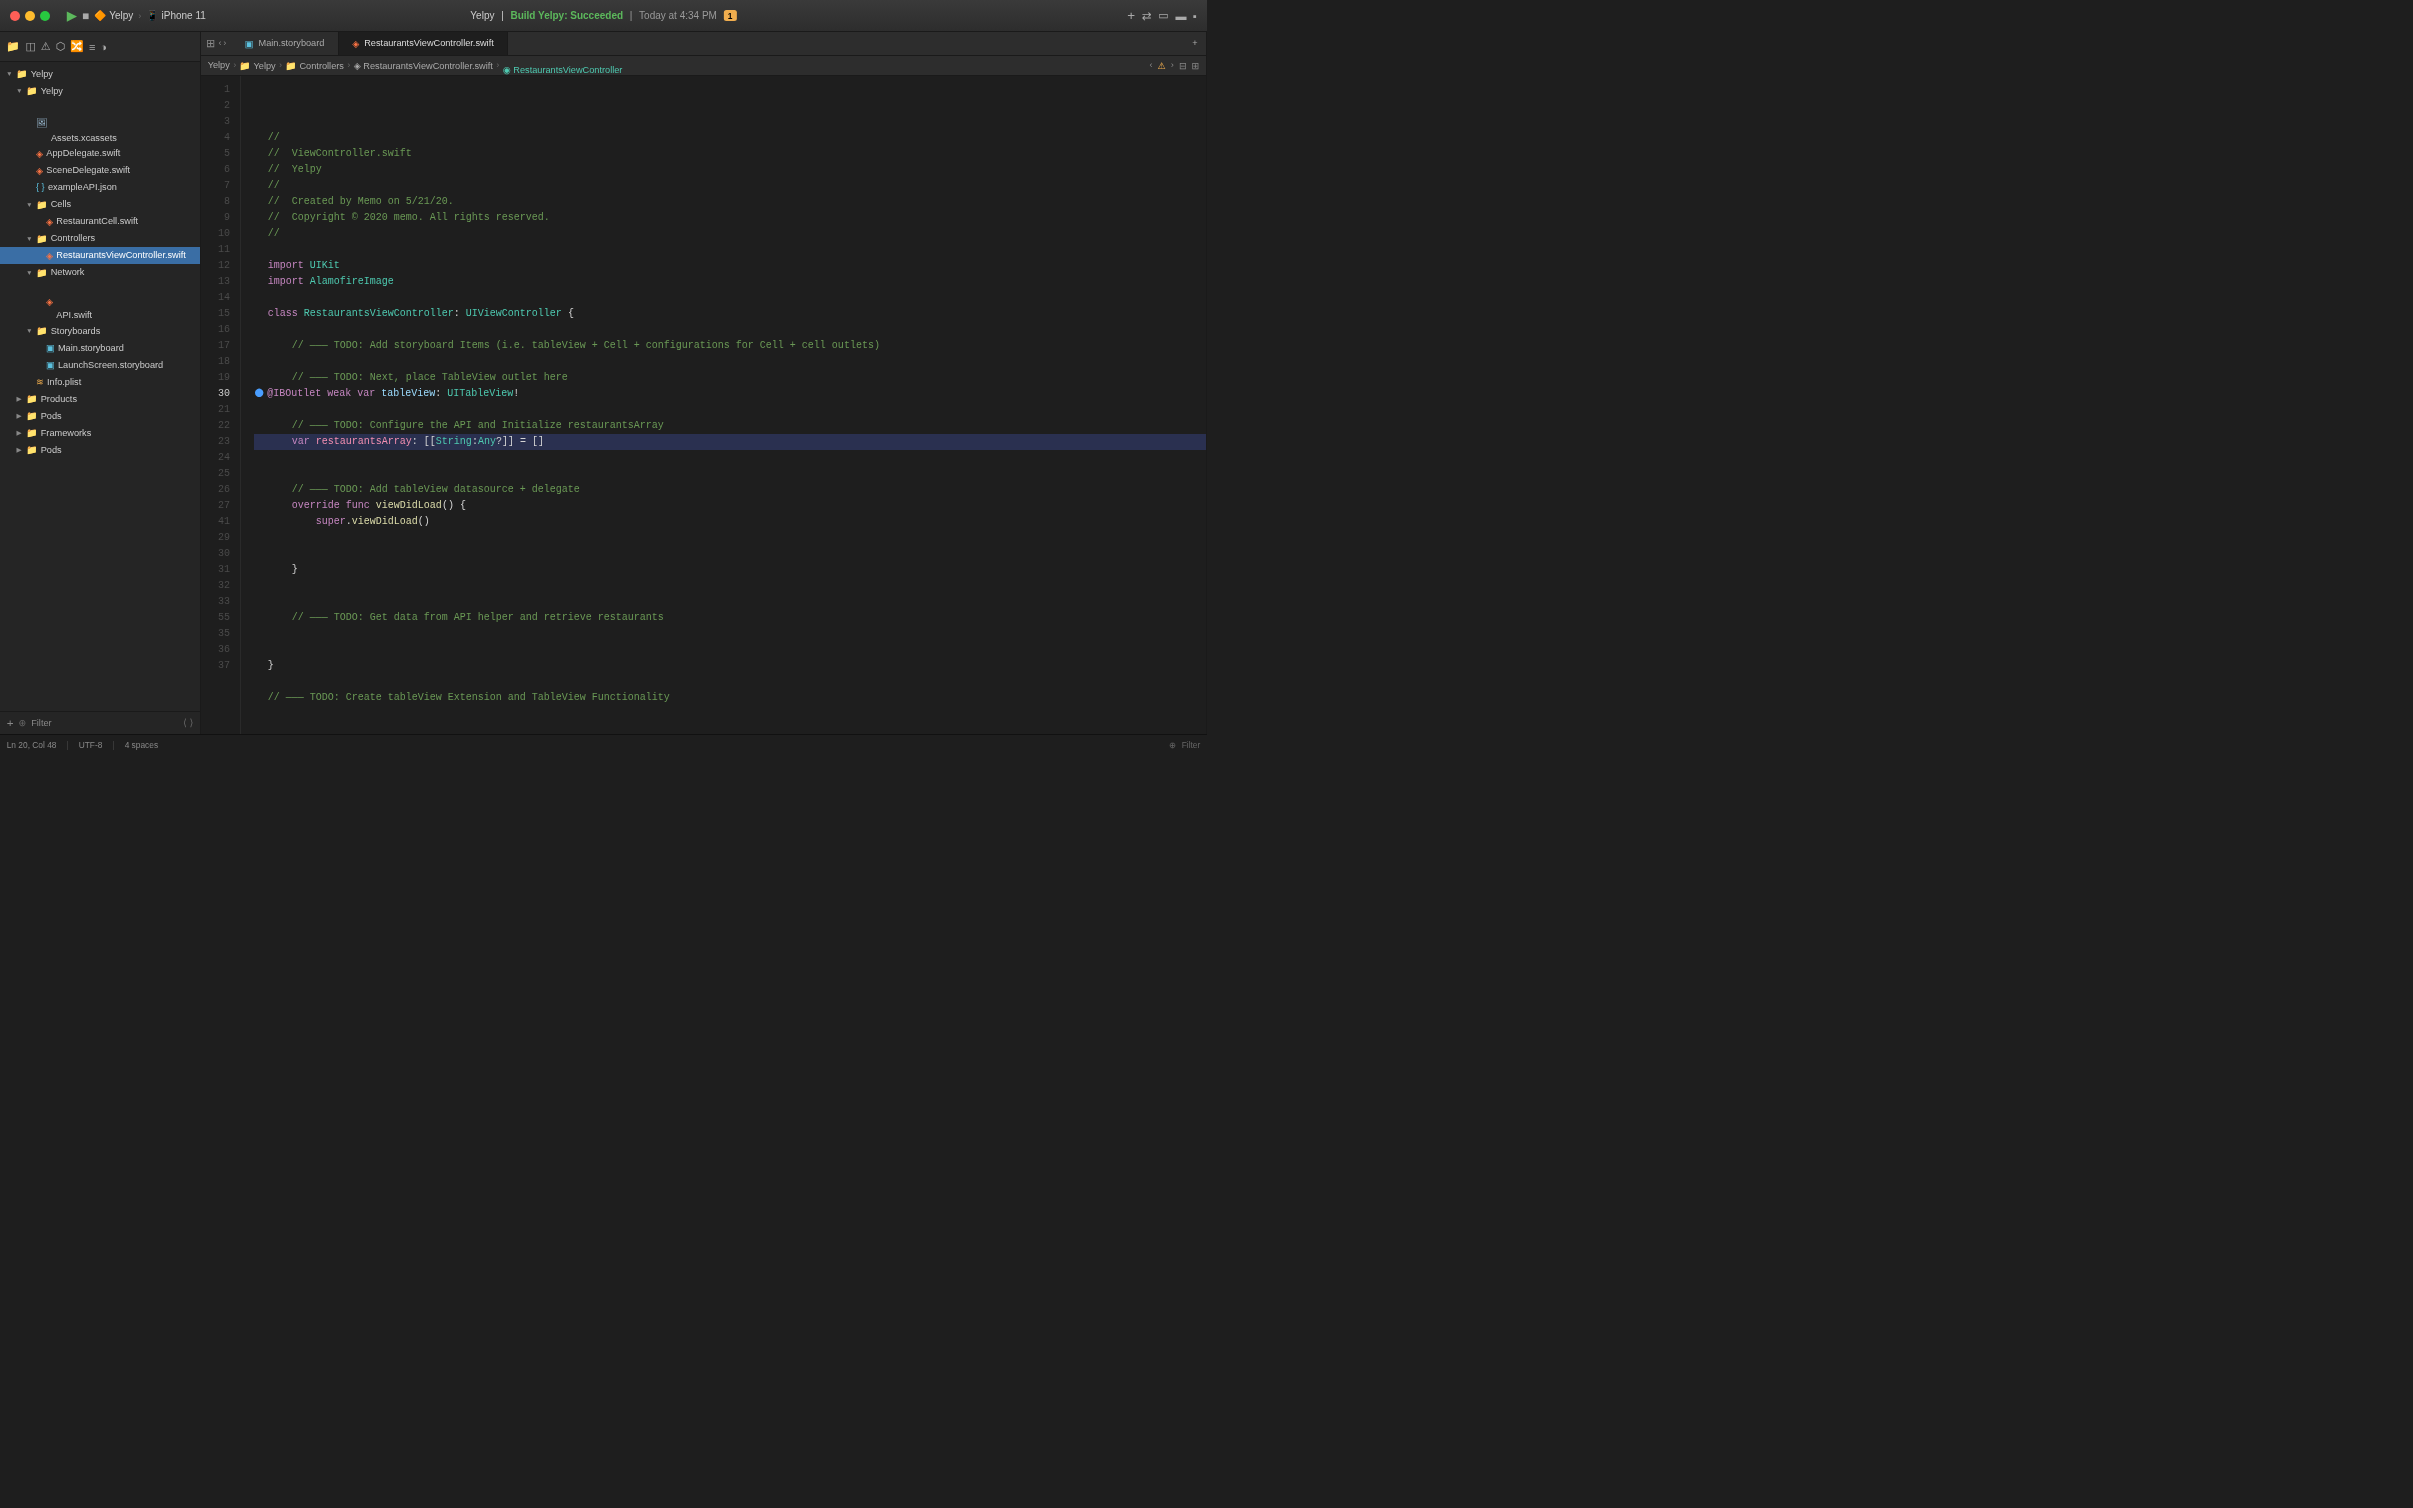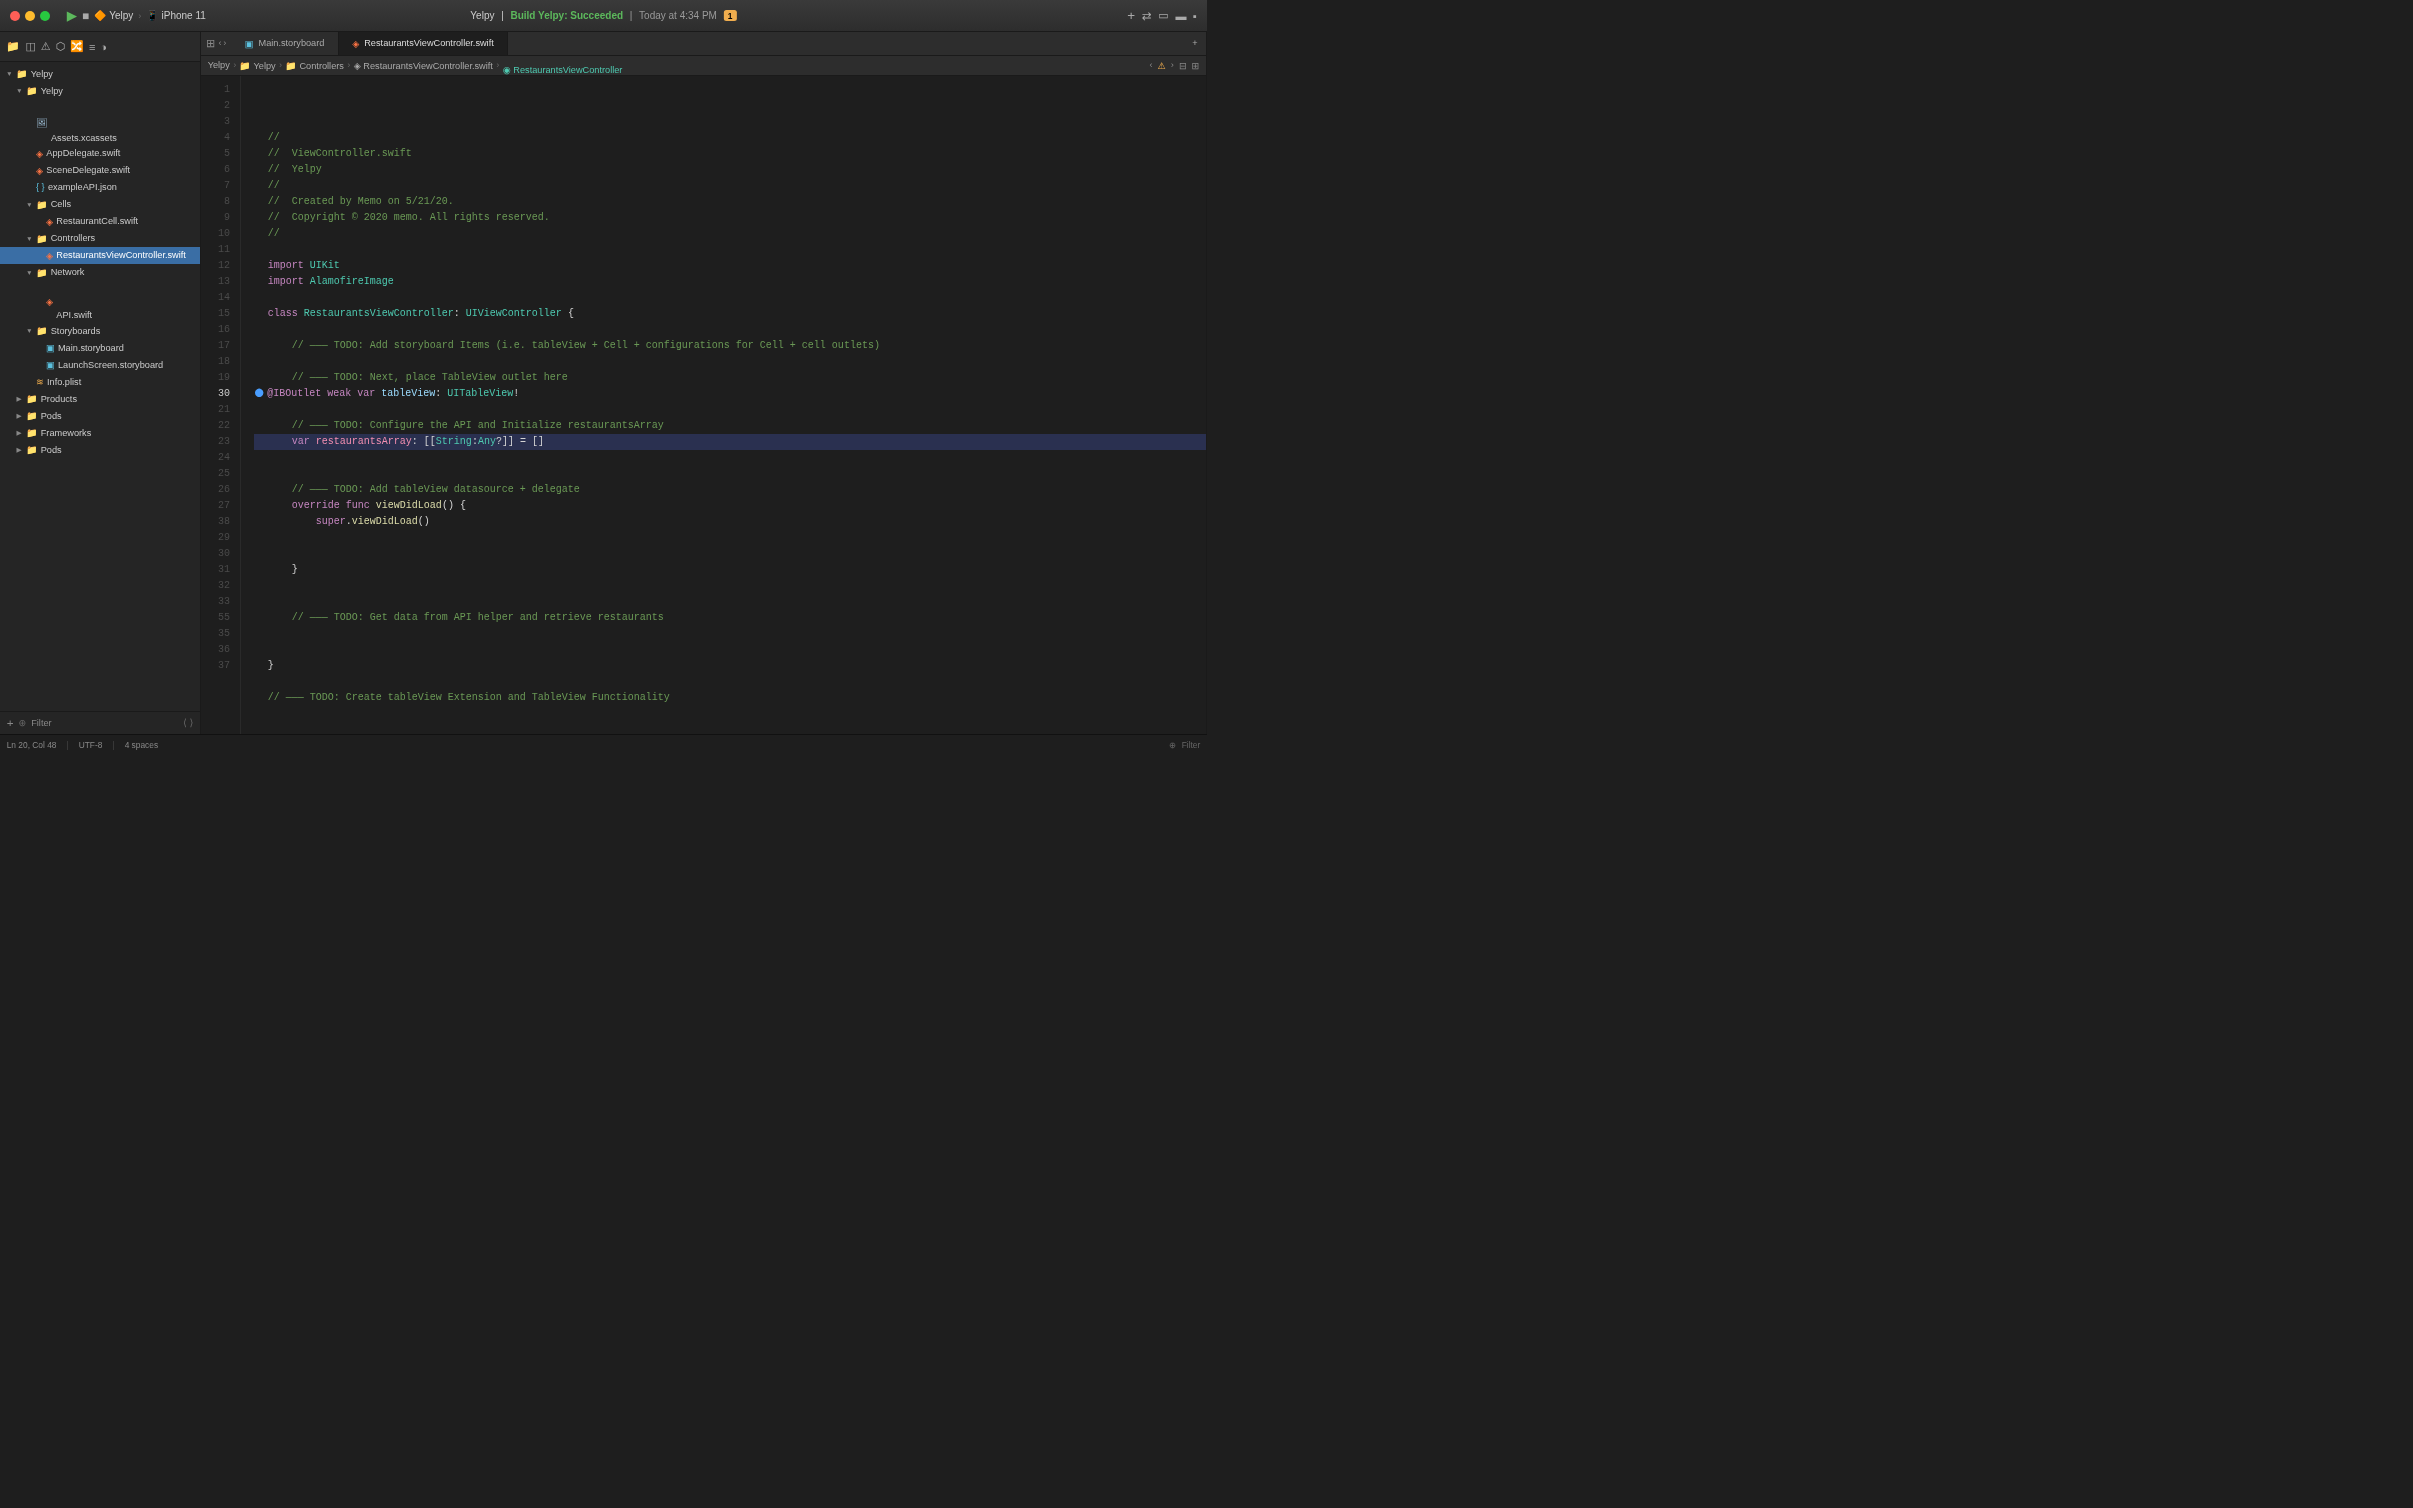--- a/index.html
+++ b/index.html
@@ -479,21 +479,21 @@
             <div class="line-num">18</div>
             <div class="line-num">19</div>
             <div class="line-num" style="color: rgb(204, 204, 204);">30</div>
             <div class="line-num">21</div>
             <div class="line-num">22</div>
             <div class="line-num">23</div>
             <div class="line-num">24</div>
             <div class="line-num">25</div>
             <div class="line-num">26</div>
             <div class="line-num">27</div>
-            <div class="line-num">38</div>
+            <div class="line-num">41</div>
             <div class="line-num">29</div>
             <div class="line-num">30</div>
             <div class="line-num">31</div>
             <div class="line-num">32</div>
             <div class="line-num">33</div>
             <div class="line-num">55</div>
             <div class="line-num">35</div>
             <div class="line-num">36</div>
             <div class="line-num">37</div>
           </div>

